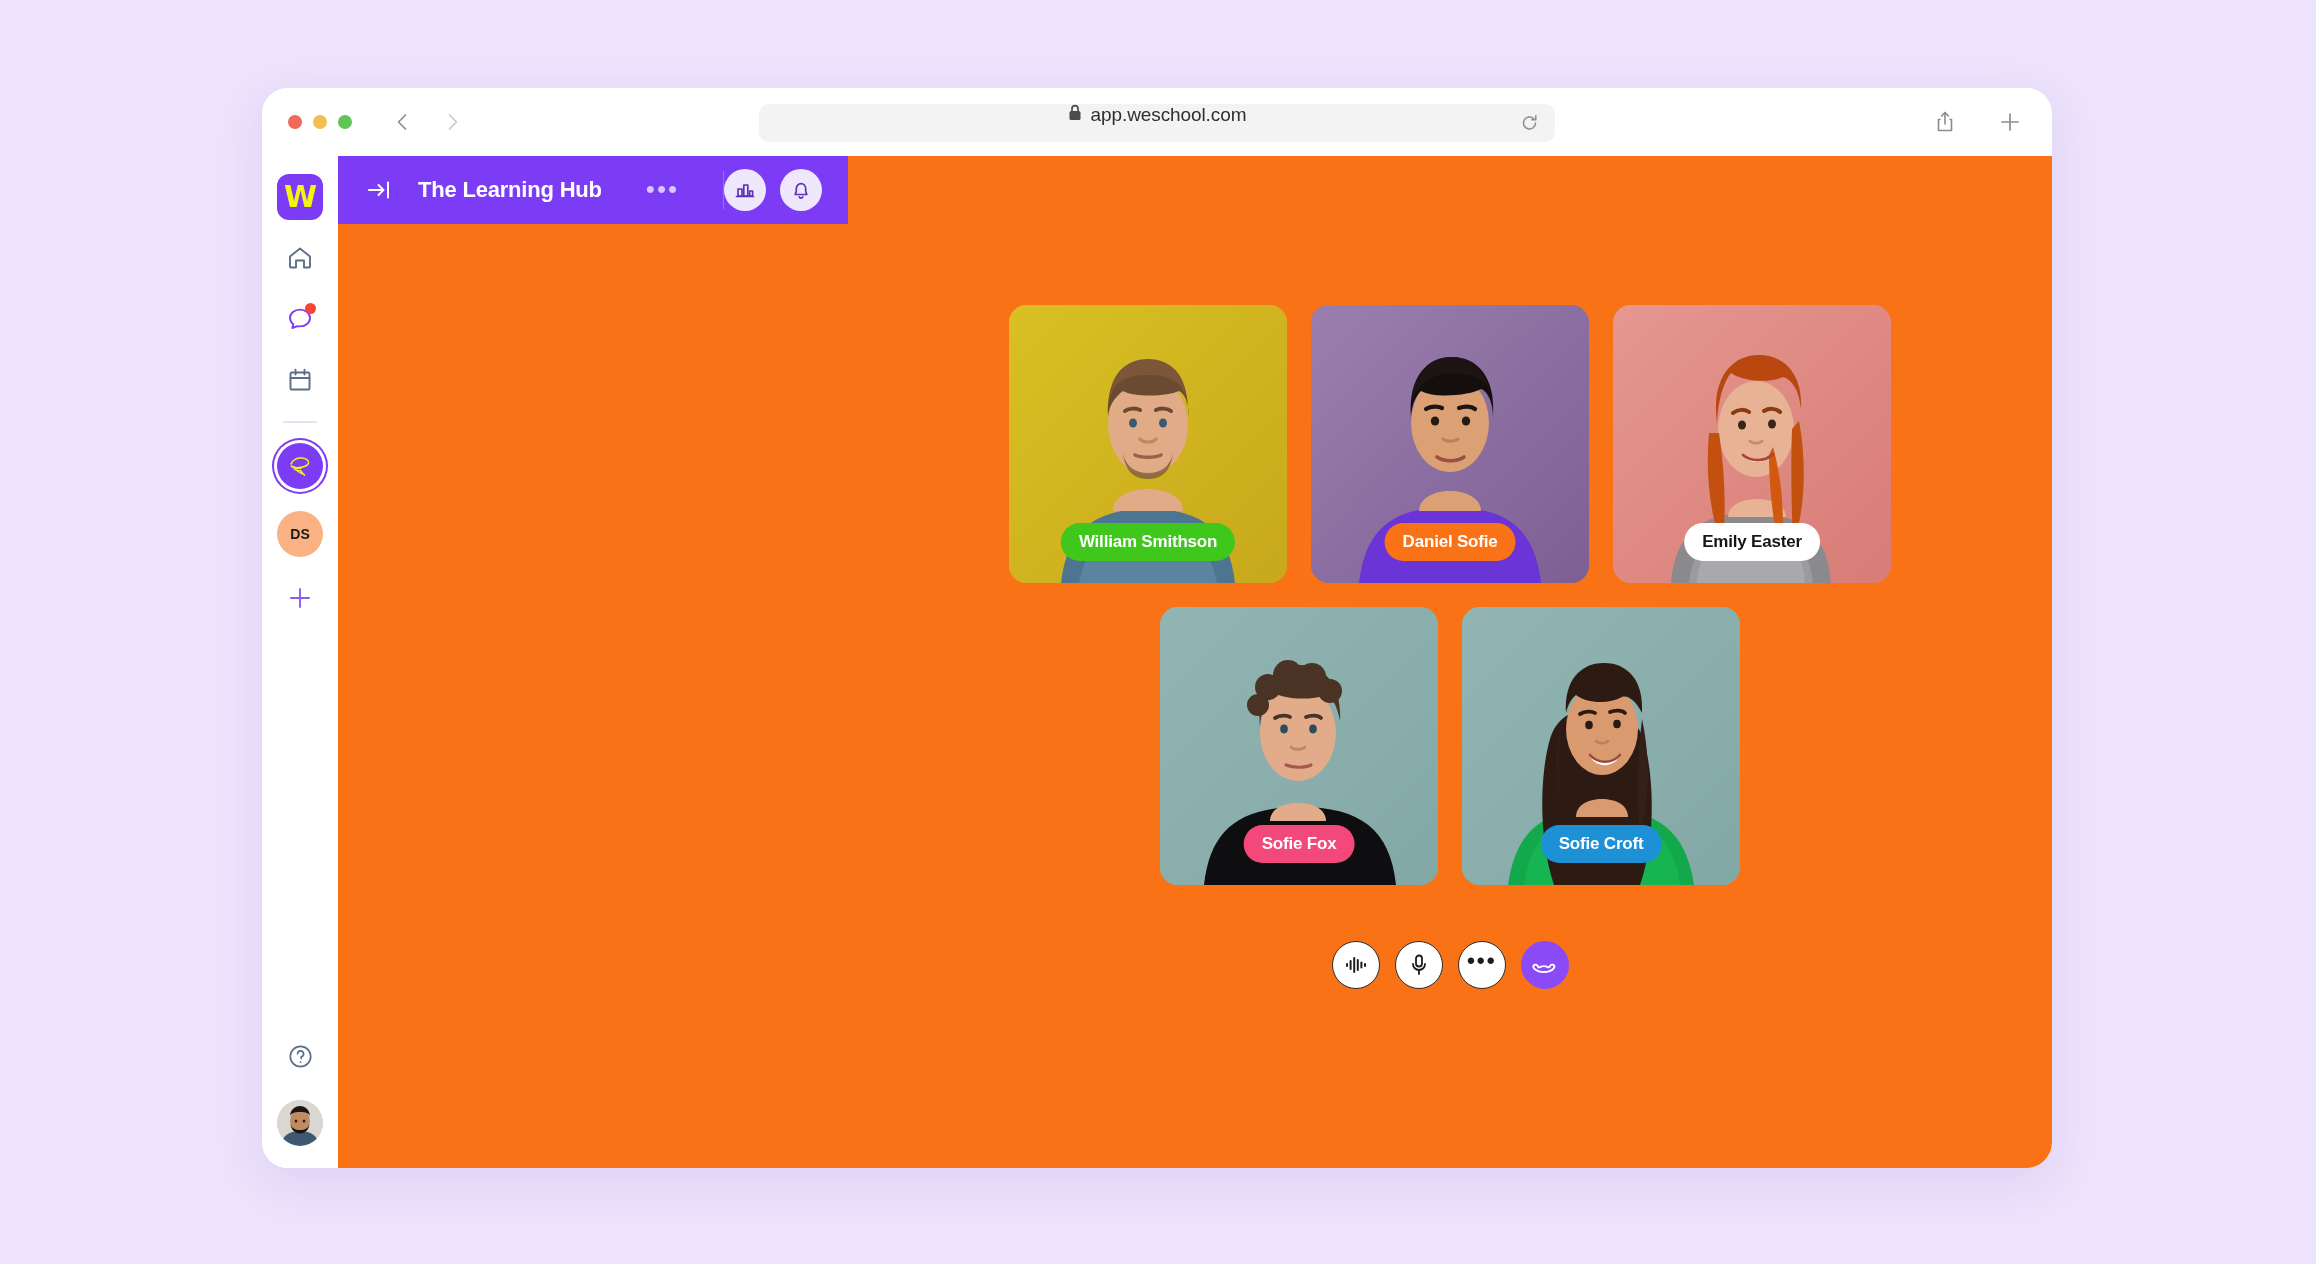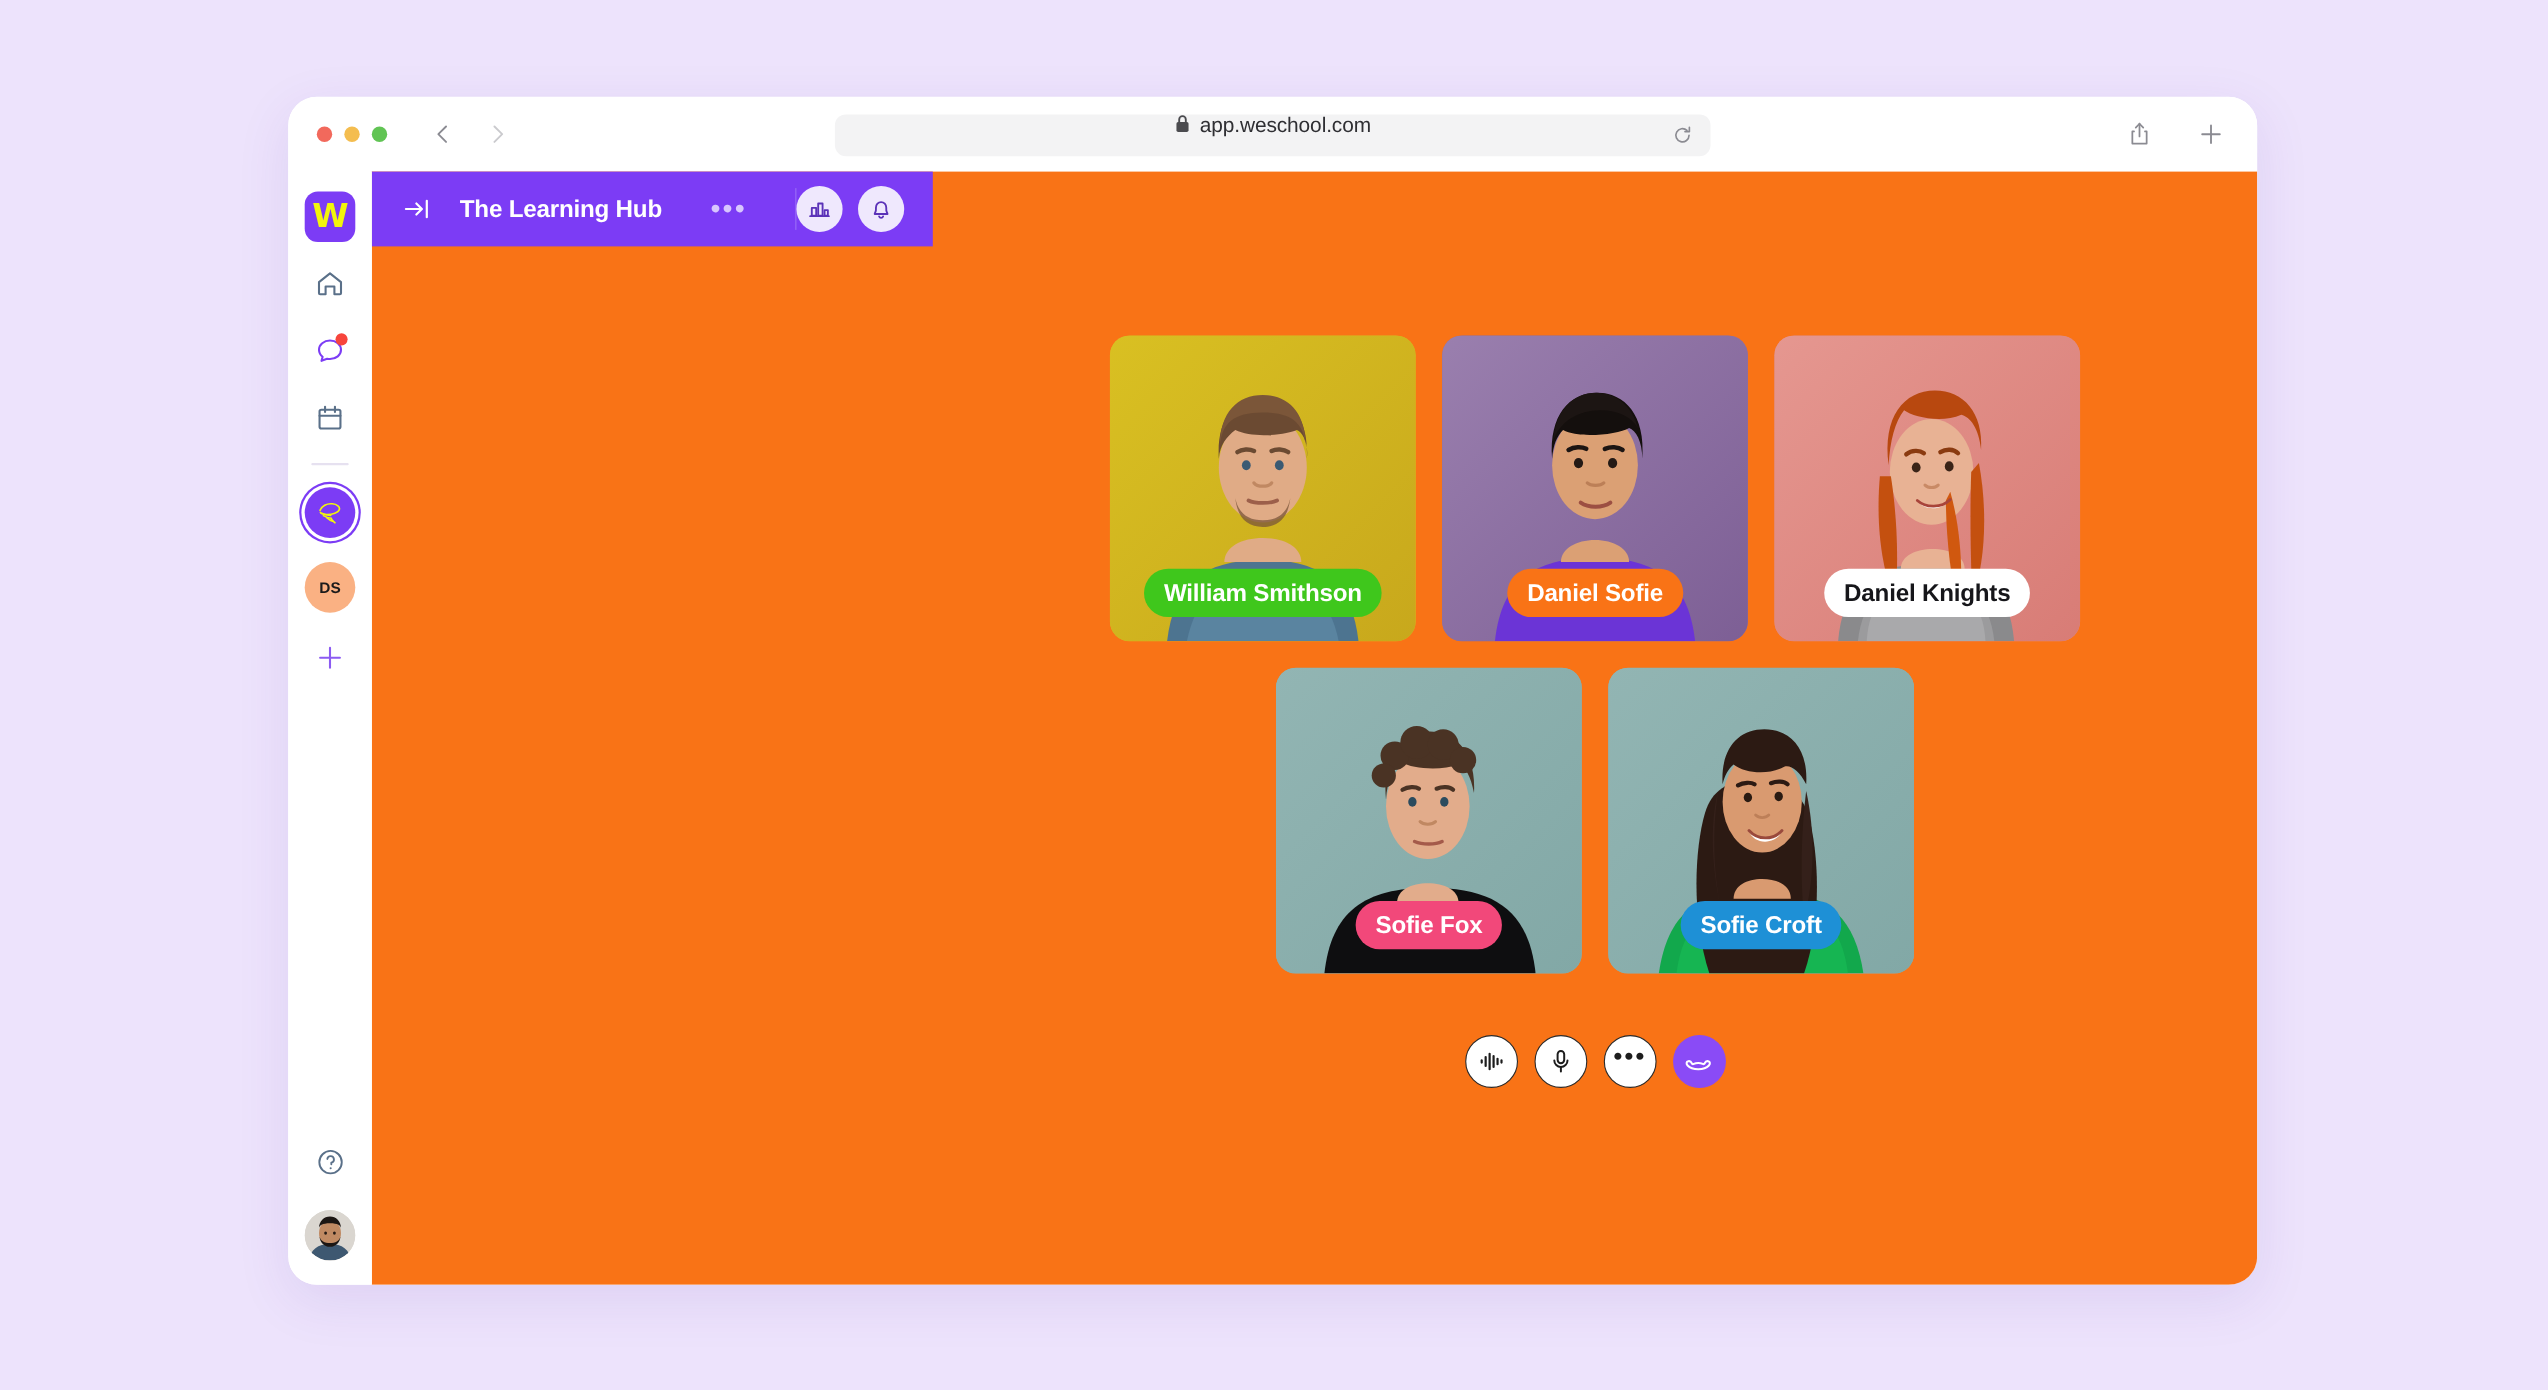--- a/index.html
+++ b/index.html
@@ -323,21 +323,21 @@
     cursor: pointer;
   }
 
   .tile .name-chip {
     position: absolute;
     left: 50%;
     transform: translateX(-50%);
     bottom: 22px;
     padding: 9px 18px;
     border-radius: 999px;
-    font-size: 22px;
+    font-size: 17px;
     font-weight: 700;
     white-space: nowrap;
     letter-spacing: -0.2px;
   }
 
   
   .portrait { position: absolute; inset: 0; }
 
   .ctrl-bar {
     margin-top: 56px;
@@ -629,21 +629,21 @@
               <path d="M96 128c-4 44 2 88 14 112 4-44 0-86-4-112z" fill="#C4500F"></path>
               <path d="M186 116c8 42 6 92-6 122-2-46-2-86-1-114z" fill="#C4500F"></path>
               <path d="M160 142c10 36 12 76 8 112-8-34-12-74-12-104z" fill="#D0580F"></path>
               <ellipse cx="129" cy="120" rx="4" ry="4.6" fill="#3A2418"></ellipse>
               <ellipse cx="159" cy="119" rx="4" ry="4.6" fill="#3A2418"></ellipse>
               <path d="M120 108c5-4 12-4 16-1M151 106c5-3 12-3 16 1" stroke="#8A3A10" stroke-width="4" fill="none" stroke-linecap="round"></path>
               <path d="M130 150c8 7 22 7 30-1-6 10-24 11-30 1z" fill="#ffffff"></path>
               <path d="M130 150c8 7 22 7 30-1" stroke="#A8443A" stroke-width="2.6" fill="none" stroke-linecap="round"></path>
               <path d="M137 136c3 3 9 3 12 0" stroke="#C98A66" stroke-width="2.8" fill="none" stroke-linecap="round"></path>
             </svg>
-            <span class="name-chip" style="background:#FFFFFF;color:#16161A">Daniel Knights</span>
+            <span class="name-chip" style="background:#FFFFFF;color:#16161A">Emily Easter</span>
           </div>
         </div>
 
         <div class="tile-row row-2">
 
           <div class="tile" style="background:#8BB0AE">
             <svg class="portrait" viewBox="0 0 278 278" preserveAspectRatio="xMidYMax slice">
               <defs>
                   <linearGradient id="g4" x1="0" y1="0" x2="1" y2="1">
                     <stop offset="0" stop-color="#92B5B3"></stop>

